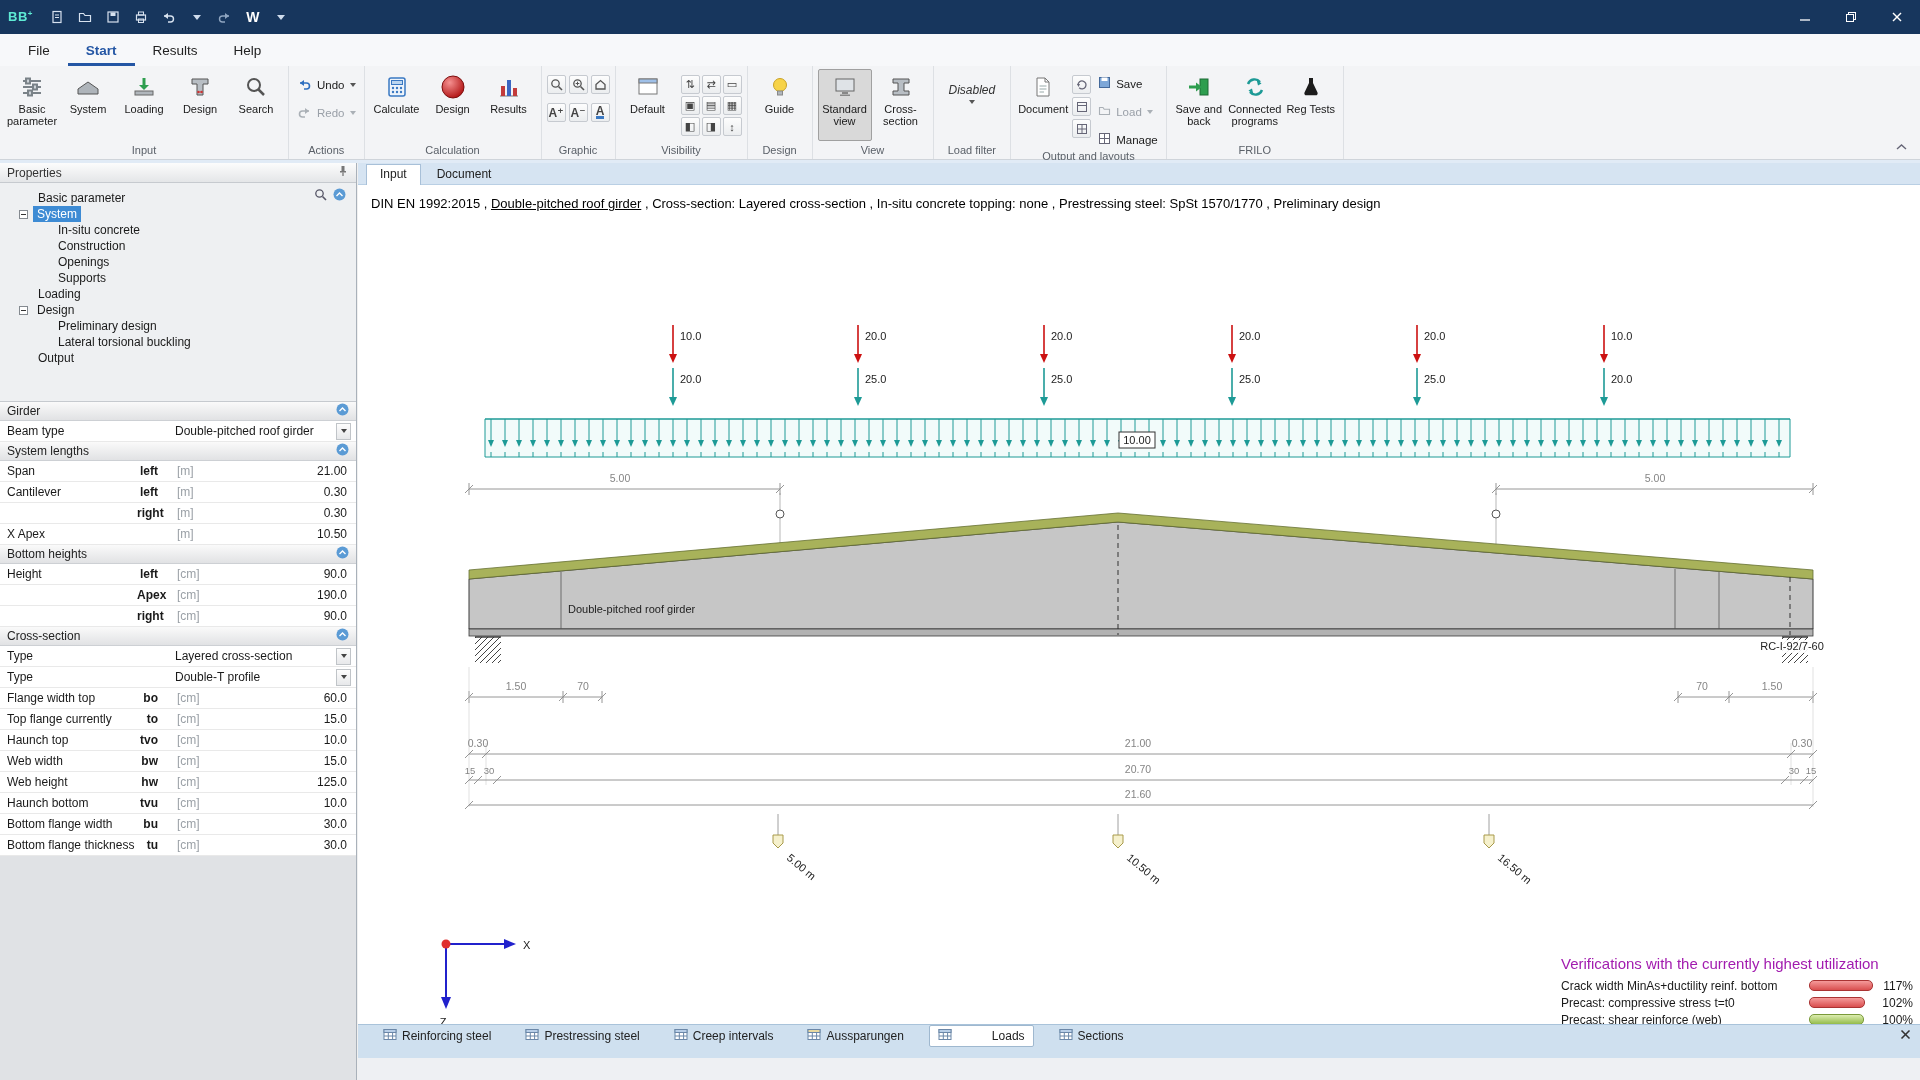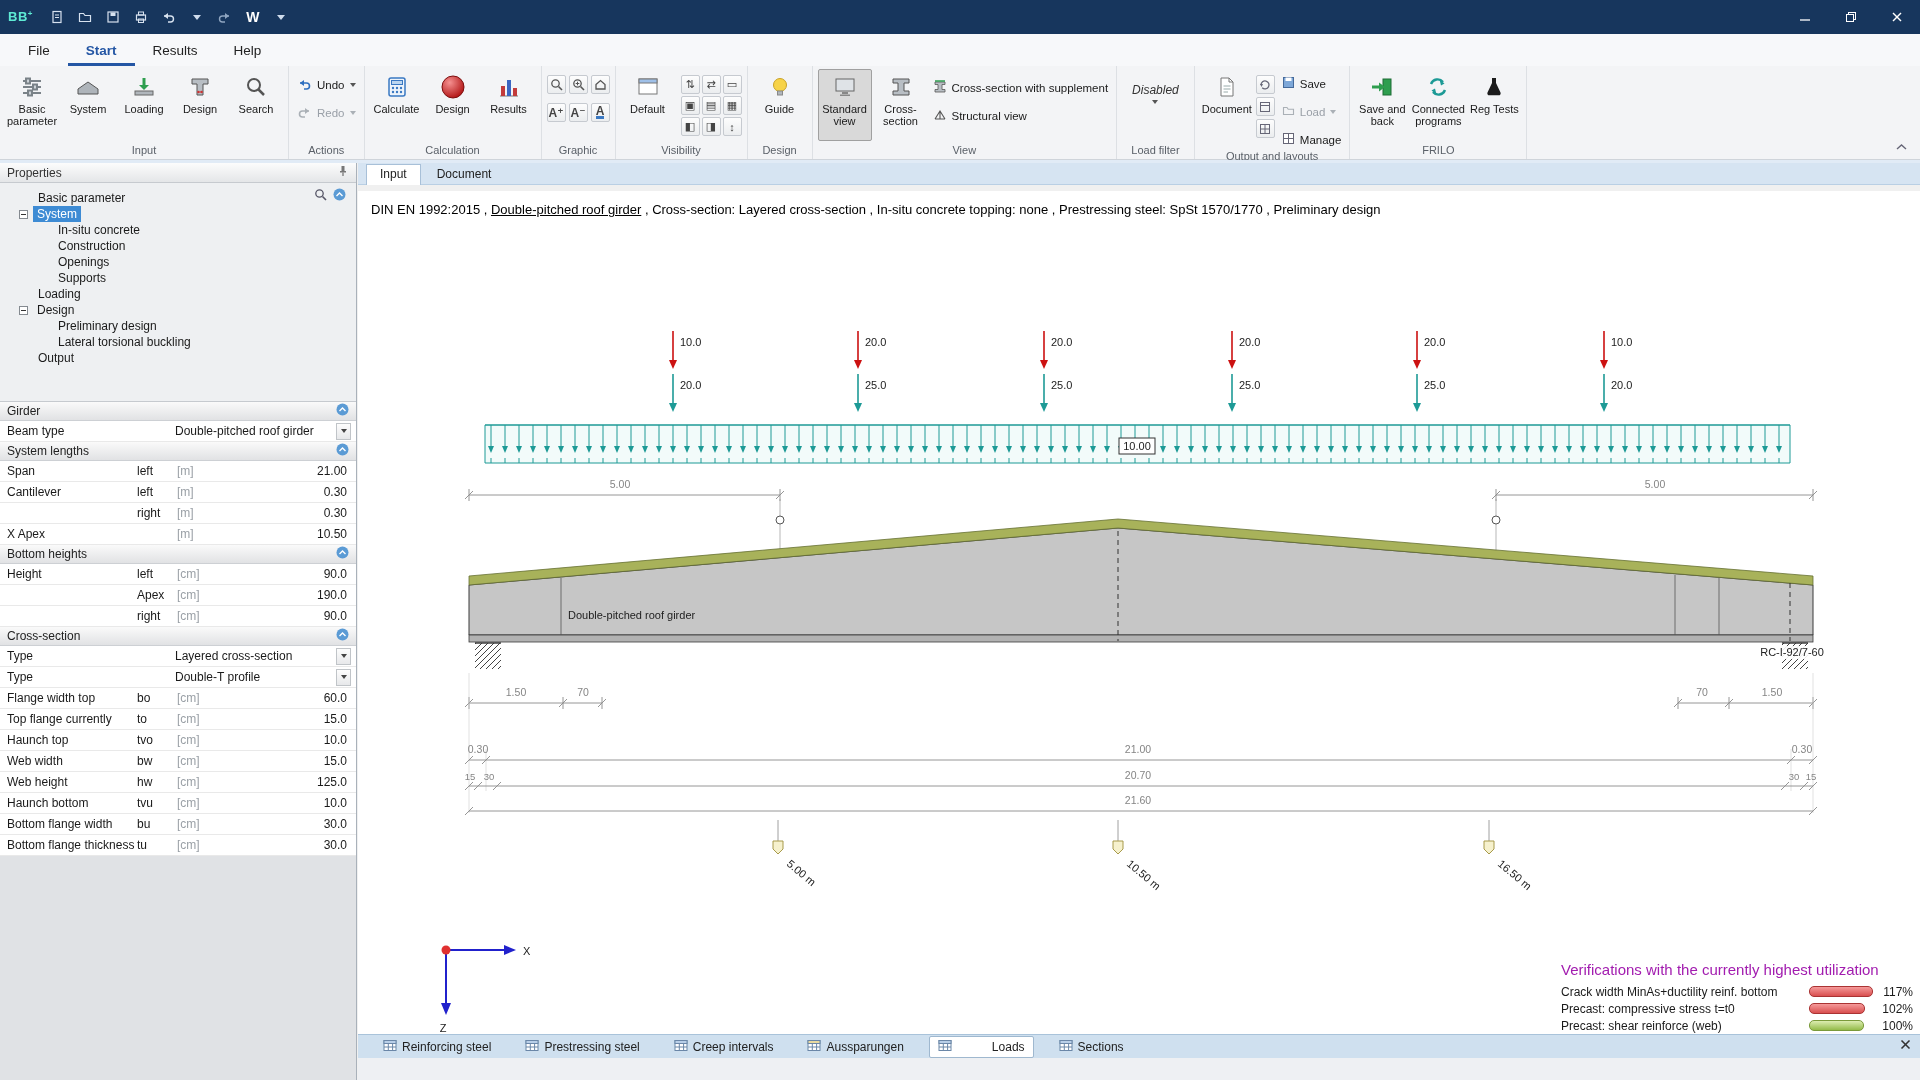--- a/index.html
+++ b/index.html
@@ -59,51 +59,51 @@
   .titem.lvl1.hasexp { padding-left:11px; }
   .titem.lvl2 { padding-left:46px; }
   .expander { width:9px; height:9px; border:1px solid #848a90; background:#fff; margin-right:5px; position:relative; flex:0 0 auto; }
   .expander::after { content:""; position:absolute; left:1px; right:1px; top:3px; height:1px; background:#333; }
   .tree-tools { position:absolute; top:5px; right:10px; display:flex; gap:6px; align-items:center; }
 
   .grid { background:#fff; border-top:1px solid #c6cacf; }
   .sec-h { height:19px; background:linear-gradient(#fafafa,#e1e2e4); border-bottom:1px solid #cdd0d4; display:flex; align-items:center; padding:0 7px; color:#222; }
   .sec-h .cup { margin-left:auto; }
   .prow { display:grid; grid-template-columns:130px 40px 42px 1fr; align-items:center; height:21px; border-bottom:1px solid #e9e9e9; padding:0 6px 0 7px; background:#fff; }
-  .prow .sub { padding-right:19px; }
+  .prow .sub { text-align:right; padding-right:19px;font-weight:bold; }
   .prow .unit { color:#9aa0a6; }
   .prow .val { text-align:right; padding-right:3px; }
   .prow-dd { display:grid; grid-template-columns:168px 1fr 17px; align-items:center; height:21px; border-bottom:1px solid #e9e9e9; padding:0 3px 0 7px; background:#fff; }
   .ddbtn { width:15px; height:17px; border:1px solid #c0c4c8; background:linear-gradient(#fdfdfd,#e7e8ea); display:flex; align-items:center; justify-content:center; }
   .caret { width:0; height:0; border-left:3.5px solid transparent; border-right:3.5px solid transparent; border-top:4.5px solid #444; }
   .panel-filler { flex:1; background:#e0e2e5; }
 
   
   .main { position:absolute; top:163px; left:358px; right:0; bottom:0; display:flex; flex-direction:column; }
   .doc-tabs { height:22px; background:#d6e4f2; border-bottom:1px solid #b9cfe4; display:flex; align-items:flex-end; padding-left:8px; gap:2px; }
   .doc-tab { padding:2px 13px 3px; font-size:12px; color:#222; border:1px solid transparent; border-bottom:none; }
   .doc-tab.active { background:#fff; border-color:#a8c0d8; margin-bottom:-1px; padding-bottom:4px; }
-  .canvas { flex:1; position:relative; background:#fff; overflow:hidden;margin-top:6px; }
+  .canvas { flex:1; position:relative; background:#fff; overflow:hidden; }
   .canvas-header { position:absolute; top:11px; left:13px; font-size:13px; color:#000; white-space:nowrap; }
   .canvas-header .link { text-decoration:underline; }
   .drawing { position:absolute; left:0; top:0; }
   .drawing text { font-family:"Liberation Sans","DejaVu Sans",sans-serif; fill:#222; font-size:11px; }
   .drawing text.dim { fill:#858585; font-size:10.5px; }
   .drawing text.dimS { fill:#858585; font-size:9.5px; }
 
   .verifs { position:absolute; left:1203px; top:770px; width:352px; }
   .verif-title { color:#a21caf; font-size:15px; margin-bottom:5px; }
   .vrow { display:flex; align-items:center; height:17px; font-size:12px; }
   .vlabel { flex:1; white-space:nowrap; }
   .vbar { width:64px; height:11px; margin:0 6px 0 4px; display:flex; }
   .vfill { height:11px; border-radius:5px; border:1px solid #a33; background:linear-gradient(#f59a9a,#d94f4f); }
   .vfill.green { border-color:#7a9a3a; background:linear-gradient(#dcedb0,#94bb4a); }
   .vpct { width:34px; text-align:right; }
 
-  .bottom-tabs { height:24px; background:#cfe0ef; border-top:1px solid #a9c3da; display:flex; align-items:center; padding-left:16px; position:relative; }
+  .bottom-tabs { height:34px; background:#cfe0ef; border-top:1px solid #a9c3da; display:flex; align-items:flex-start; padding-left:16px; position:relative; }
   .btab { display:flex; align-items:center; gap:5px; padding:2px 8px; margin-right:16px; font-size:12px; color:#222; border:1px solid transparent; border-radius:2px; }
   .btab.active { background:#fff; border-color:#9fb8cf;gap:40px; }
   .bt-close { position:absolute; right:9px; top:4px; }
   .bottom-filler { height:22px; background:#eef0f3; }
 </style>
 </head>
 <body>
 
 <div class="titlebar">
   <span class="tb-logo"><span>BB</span><sup>+</sup></span>
@@ -424,35 +424,20 @@
         <span class="bb-label">Standard view</span>
       </div>
       <div class="bigbtn">
         <span class="bicon">
             <svg width="24" height="24" viewBox="0 0 24 24">
               <path d="M4 4 h16 v4 h-5 v8 h5 v4 H4 v-4 h5 v-8 H4 z" fill="#b8bec4" stroke="#555"></path>
             </svg>
           </span>
         <span class="bb-label">Cross-section</span>
       </div>
-      <div class="rg-body col" style="padding-top:9px;">
-        <div class="smallrow">
-          <span><svg width="14" height="14" viewBox="0 0 14 14">
-                <path d="M2 2 h10 v2.5 h-3 v5 h3 v2.5 H2 v-2.5 h3 v-5 H2 z" fill="#b8bec4" stroke="#555" stroke-width=".8"></path>
-                <line x1="2" y1="1" x2="12" y2="1" stroke="#2e9e4f" stroke-width="1.5"></line>
-              </svg></span>
-          <span class="sr-label">Cross-section with supplement</span>
-        </div>
-        <div class="smallrow">
-          <span><svg width="14" height="14" viewBox="0 0 14 14">
-                <path d="M2 11 h10 M2 11 L7 3 L12 11 M7 3 v8" fill="none" stroke="#555" stroke-width="1.1"></path>
-              </svg></span>
-          <span class="sr-label">Structural view</span>
-        </div>
-      </div>
     </div>
     <div class="rg-label">View</div>
   </div>
 
   <div class="rgroup">
     <div class="rg-body">
       <div class="lf-btn">
         <span>Disabled</span>
         <span class="caret-s"></span>
       </div>

